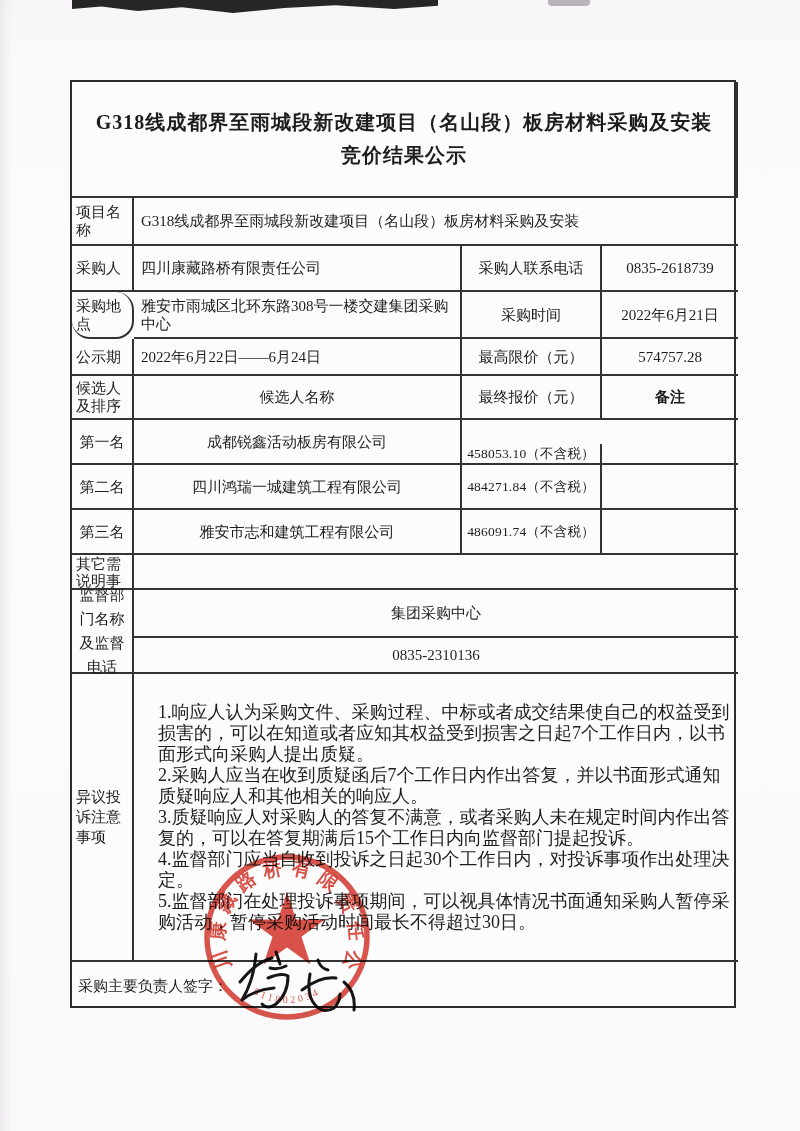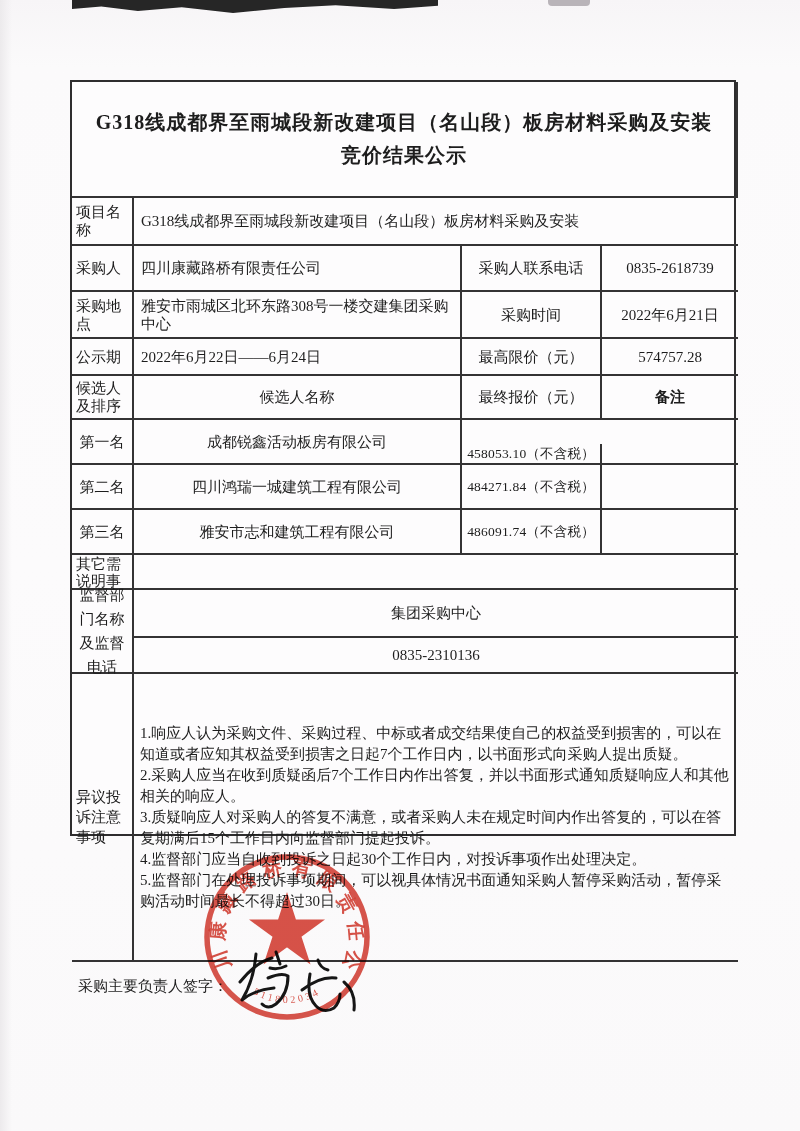--- a/index.html
+++ b/index.html
@@ -13,42 +13,42 @@
   
   .artifact-top{
     position:absolute;left:72px;top:0;width:366px;height:13px;background:#262626;
     clip-path:polygon(0 0,100% 0,100% 45%,88% 70%,72% 40%,58% 62%,44% 100%,30% 55%,18% 85%,8% 50%,0 70%);
   }
   .artifact-top2{position:absolute;left:548px;top:0;width:42px;height:6px;background:#b9b4b9;border-radius:0 0 4px 4px;}
   .artifact-left{position:absolute;left:0;top:0;width:12px;height:100%;background:linear-gradient(90deg,#eceaec,rgba(255,255,255,0));}
 
   
   .t{
-    position:absolute;left:70px;top:80px;width:666px;height:756px;
+    position:absolute;left:70px;top:80px;width:666px;height:928px;
     display:grid;box-sizing:border-box;
     grid-template-columns:62px 328px 140px 136px;
     grid-template-rows:116px 48px 46px 47px 37px 44px 45px 45px 45px 35px 48px 36px 288px 48px;
     border:2px solid #2e2d2e;background:#fdfcfd;
   }
   .cell{
     box-sizing:border-box;border-right:2px solid #343334;border-bottom:2px solid #343334;
     display:flex;align-items:center;font-size:15px;line-height:18px;overflow:visible;
   }
   .no-r{border-right:none;}
   .no-b{border-bottom:none;}
   .lbl{padding:1px 4px;}
   .ctr{justify-content:center;text-align:center;}
   .val{padding-left:7px;padding-right:3px;}
   .clip{overflow:hidden;align-items:flex-start;line-height:17px;}
   .price{font-size:13.5px;letter-spacing:0.2px;}
   .title-cell{flex-direction:column;justify-content:center;text-align:center;
     font-size:20px;font-weight:bold;line-height:33px;letter-spacing:1px;}
   .obj-text{
     flex-direction:column;justify-content:center;align-items:flex-start;
-    padding:0 3px 0 6px;line-height:21px;font-size:15px;
+    padding:0 3px 0 24px;line-height:21px;font-size:18px;
   }
   .obj-text div{width:100%;}
   .sig-row{padding-left:6px;font-size:15px;}
   
   .stamp{position:absolute;left:192px;top:842px;width:190px;height:190px;
     mix-blend-mode:multiply;opacity:.92;filter:blur(.3px);}
   .signature{position:absolute;left:226px;top:938px;width:150px;height:85px;
     mix-blend-mode:multiply;}
 </style>
 </head>
@@ -68,21 +68,21 @@
     </div>
 
     <div class="cell lbl" style="grid-area:2/1;">项目名称</div>
     <div class="cell val no-r" style="grid-area:2/2/3/5;">G318线成都界至雨城段新改建项目（名山段）板房材料采购及安装</div>
 
     <div class="cell lbl" style="grid-area:3/1;">采购人</div>
     <div class="cell val" style="grid-area:3/2;">四川康藏路桥有限责任公司</div>
     <div class="cell ctr" style="grid-area:3/3;">采购人联系电话</div>
     <div class="cell ctr no-r" style="grid-area:3/4;">0835-2618739</div>
 
-    <div class="cell lbl" style="grid-area:4/1;">采购地点</div>
+    <div class="cell lbl" style="grid-area:4/1;border-radius:18px;">采购地点</div>
     <div class="cell val" style="grid-area:4/2;">雅安市雨城区北环东路308号一楼交建集团采购中心</div>
     <div class="cell ctr" style="grid-area:4/3;">采购时间</div>
     <div class="cell ctr no-r" style="grid-area:4/4;">2022年6月21日</div>
 
     <div class="cell lbl" style="grid-area:5/1;">公示期</div>
     <div class="cell val" style="grid-area:5/2;">2022年6月22日——6月24日</div>
     <div class="cell ctr" style="grid-area:5/3;">最高限价（元）</div>
     <div class="cell ctr no-r" style="grid-area:5/4;">574757.28</div>
 
     <div class="cell lbl" style="grid-area:6/1;">候选人及排序</div>

